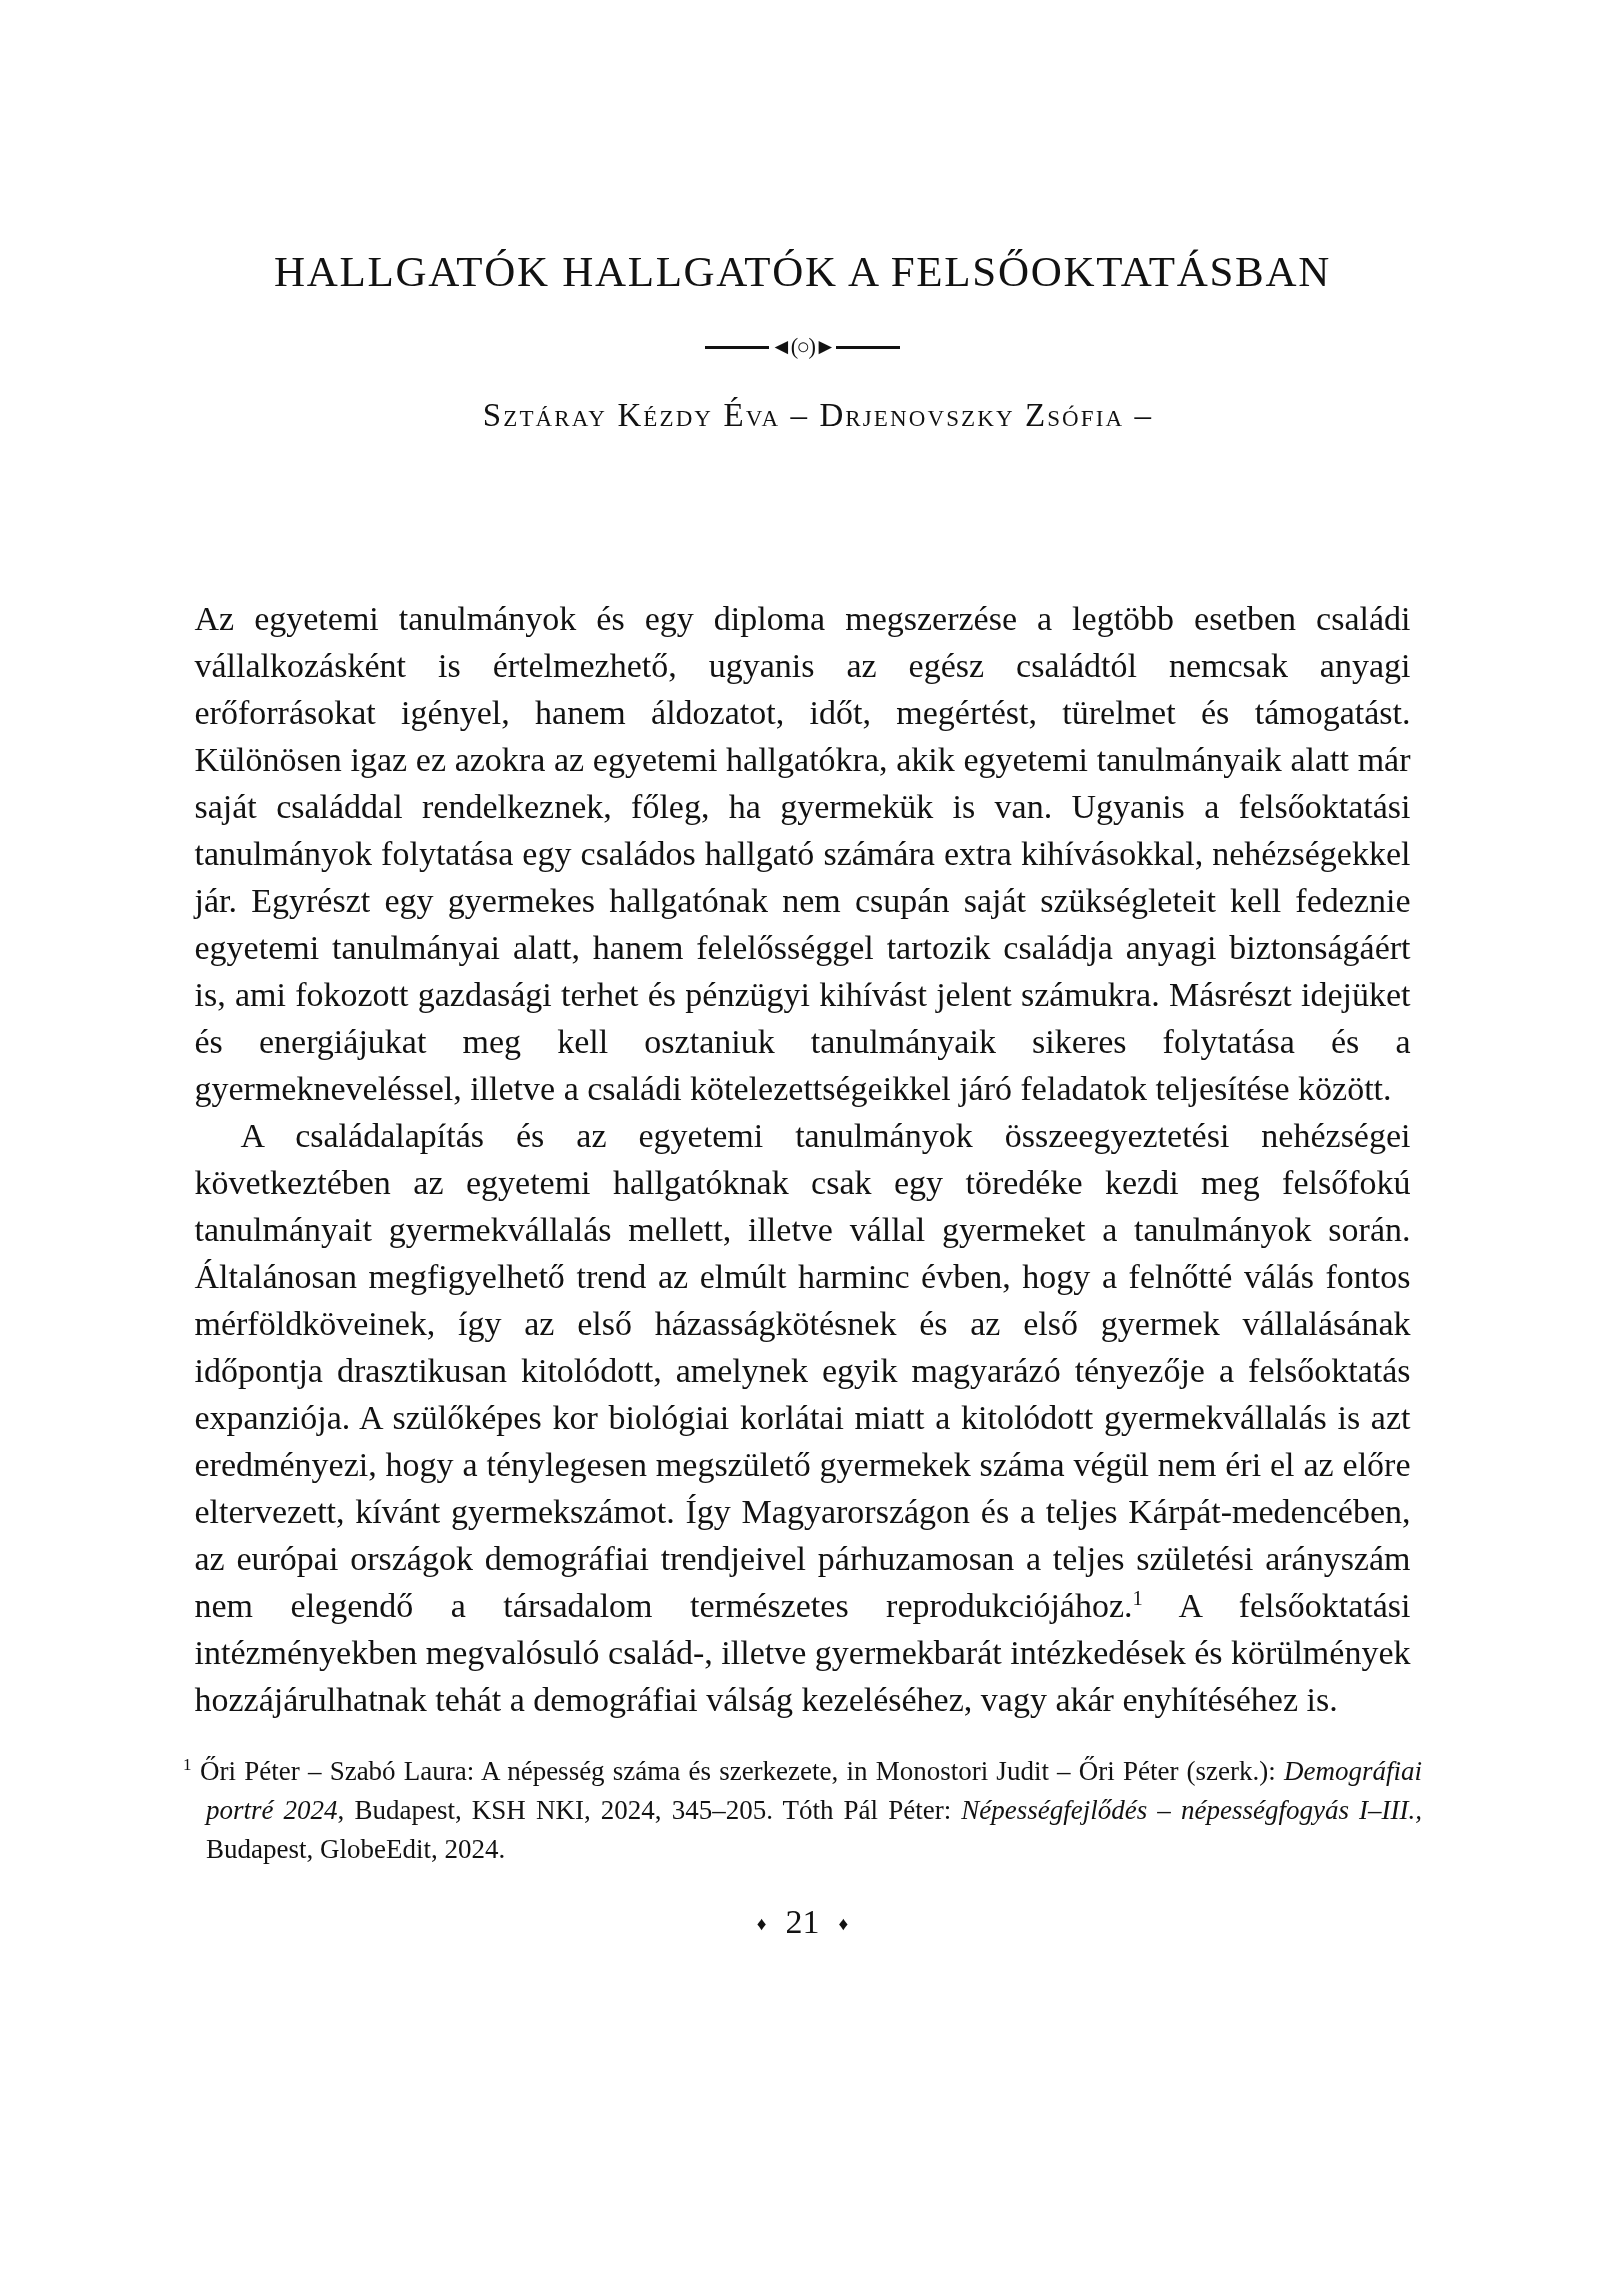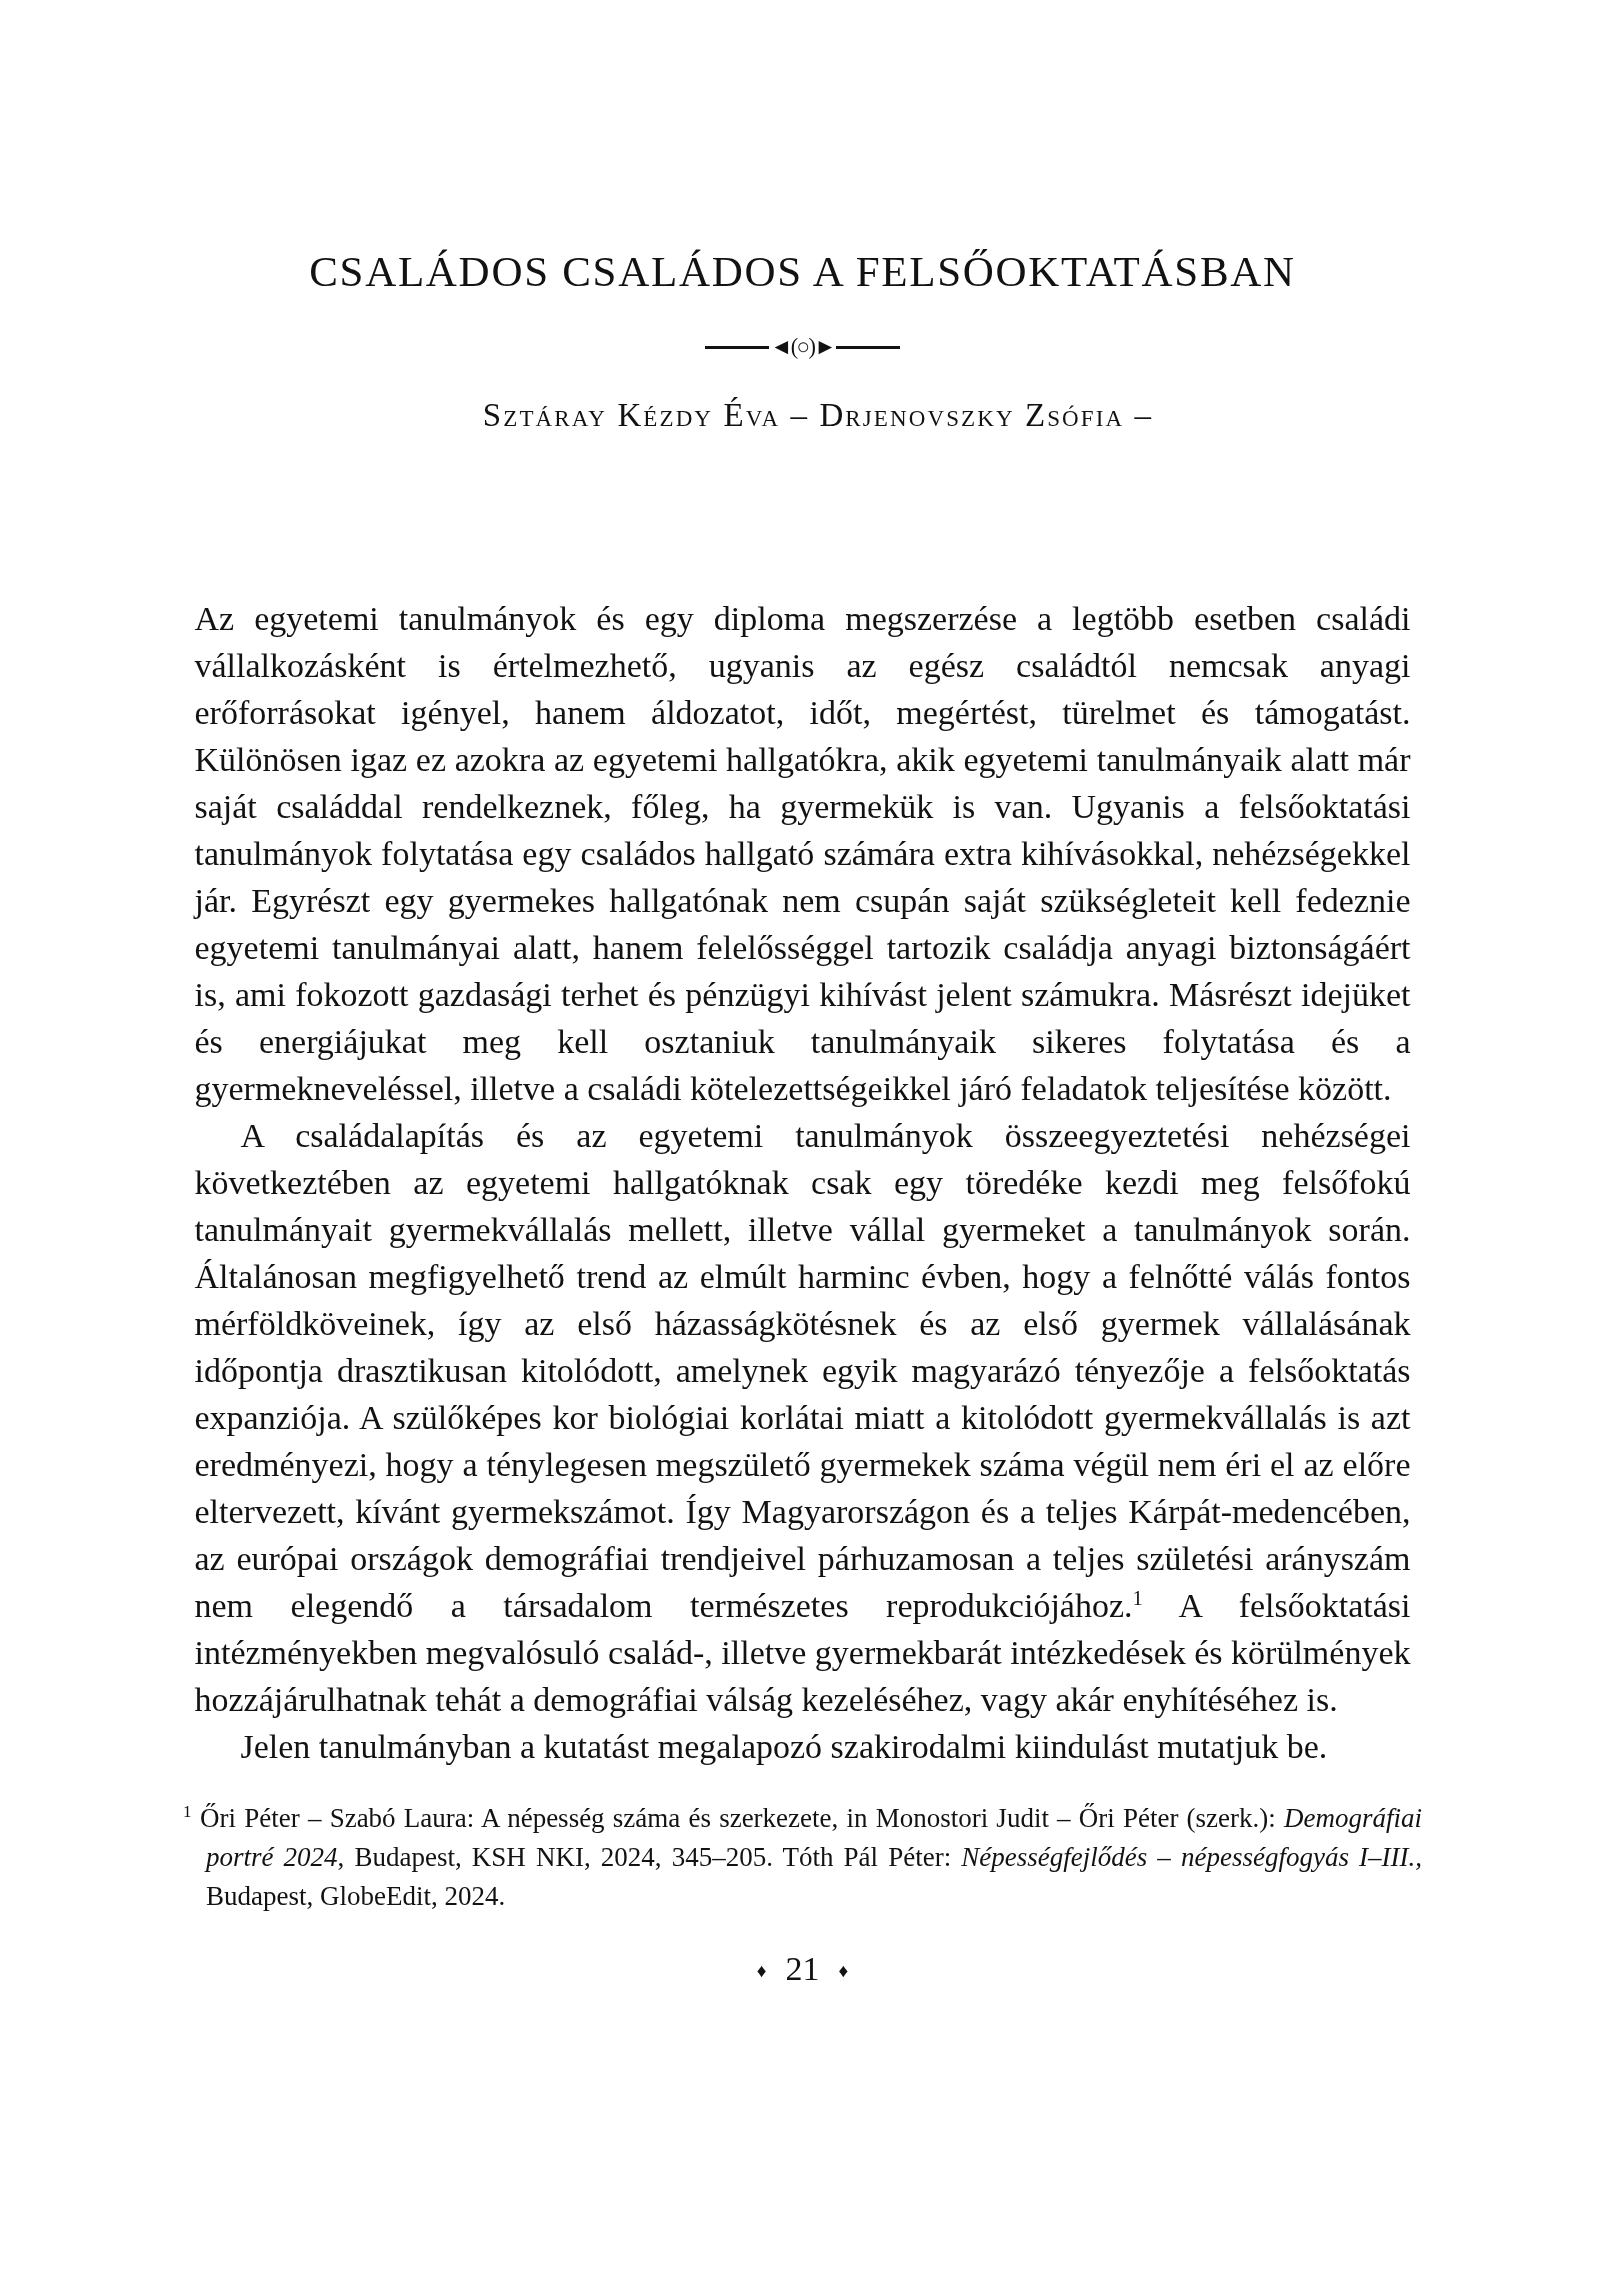--- a/index.html
+++ b/index.html
@@ -116,36 +116,35 @@
     font-size: 19px;
     vertical-align: 3.4px;
     margin: 0 19px;
   }
 </style>
 </head>
 <body>
 
 <div class="page">
 
-  <h1 class="chapter-title">CSALÁDOS CSALÁDOS A FELSŐOKTATÁSBAN</h1>
+  <h1 class="chapter-title">HALLGATÓK HALLGATÓK A FELSŐOKTATÁSBAN</h1>
 
   <div class="divider">
     <span class="rule"></span>
     <span class="ornament">◄(○)►</span>
     <span class="rule"></span>
   </div>
 
   <div class="authors">
     <div>Sztáray Kézdy Éva – Drjenovszky Zsófia –</div>
   </div>
 
   <div class="body-text">
       <p><span>Az egyetemi tanulmányok és egy diploma megszerzése a legtöbb esetben családi vállalkozásként is értelmezhető, ugyanis az egész családtól nemcsak anyagi erőforrásokat igényel, hanem áldozatot, időt, megértést, türelmet és támogatást. Különösen igaz ez azokra az egyetemi hallgatókra, akik egyetemi tanulmányaik alatt már saját családdal rendelkeznek, főleg, ha gyermekük is van. Ugyanis a felsőoktatási tanulmányok folytatása egy családos hallgató számára extra kihívásokkal, nehézségekkel jár. Egyrészt egy gyermekes hallgatónak nem csupán saját szükségleteit kell fedeznie egyetemi tanulmányai alatt, hanem felelősséggel tartozik családja anyagi biztonságáért is, ami fokozott gazdasági terhet és pénzügyi kihívást jelent számukra. Másrészt idejüket és energiájukat meg kell osztaniuk tanulmányaik sikeres folytatása és a gyermekneveléssel, illetve a családi kötelezettségeikkel járó feladatok teljesítése között.</span></p>
       <p class="indent"><span>A családalapítás és az egyetemi tanulmányok összeegyeztetési nehézségei következtében az egyetemi hallgatóknak csak egy töredéke kezdi meg felsőfokú tanulmányait gyermekvállalás mellett, illetve vállal gyermeket a tanulmányok során. Általánosan megfigyelhető trend az elmúlt harminc évben, hogy a felnőtté válás fontos mérföldköveinek, így az első házasságkötésnek és az első gyermek vállalásának időpontja drasztikusan kitolódott, amelynek egyik magyarázó tényezője a felsőoktatás expanziója. A szülőképes kor biológiai korlátai miatt a kitolódott gyermekvállalás is azt eredményezi, hogy a ténylegesen megszülető gyermekek száma végül nem éri el az előre eltervezett, kívánt gyermekszámot. Így Magyarországon és a teljes Kárpát-medencében, az európai országok demográfiai trendjeivel párhuzamosan a teljes születési arányszám nem elegendő a társadalom természetes reprodukciójához.</span><sup>1</sup><span> A felsőoktatási intézményekben megvalósuló család-, illetve gyermekbarát intézkedések és körülmények hozzájárulhatnak tehát a demográfiai válság kezeléséhez, vagy akár enyhítéséhez is.</span></p>
-      <p class="indent"><span>Jelen tanulmányban a kutatást megalapozó szakirodalmi kiindulást mutatjuk be.</span></p>
     </div>
 
   <div class="footnote">
     <sup class="fn-marker">1</sup><span><span>Őri Péter – Szabó Laura: A népesség száma és szerkezete, in Monostori Judit – Őri Péter (szerk.): </span><span class="italic">Demográfiai portré 2024</span><span>, Budapest, KSH NKI, 2024, 345–205. Tóth Pál Péter: </span><span class="italic">Népességfejlődés – népességfogyás I–III.,</span><span> Budapest, GlobeEdit, 2024.</span></span>
   </div>
 
   <div class="page-number">
     <span class="diamond">♦</span><span>21</span><span class="diamond">♦</span>
   </div>
 

